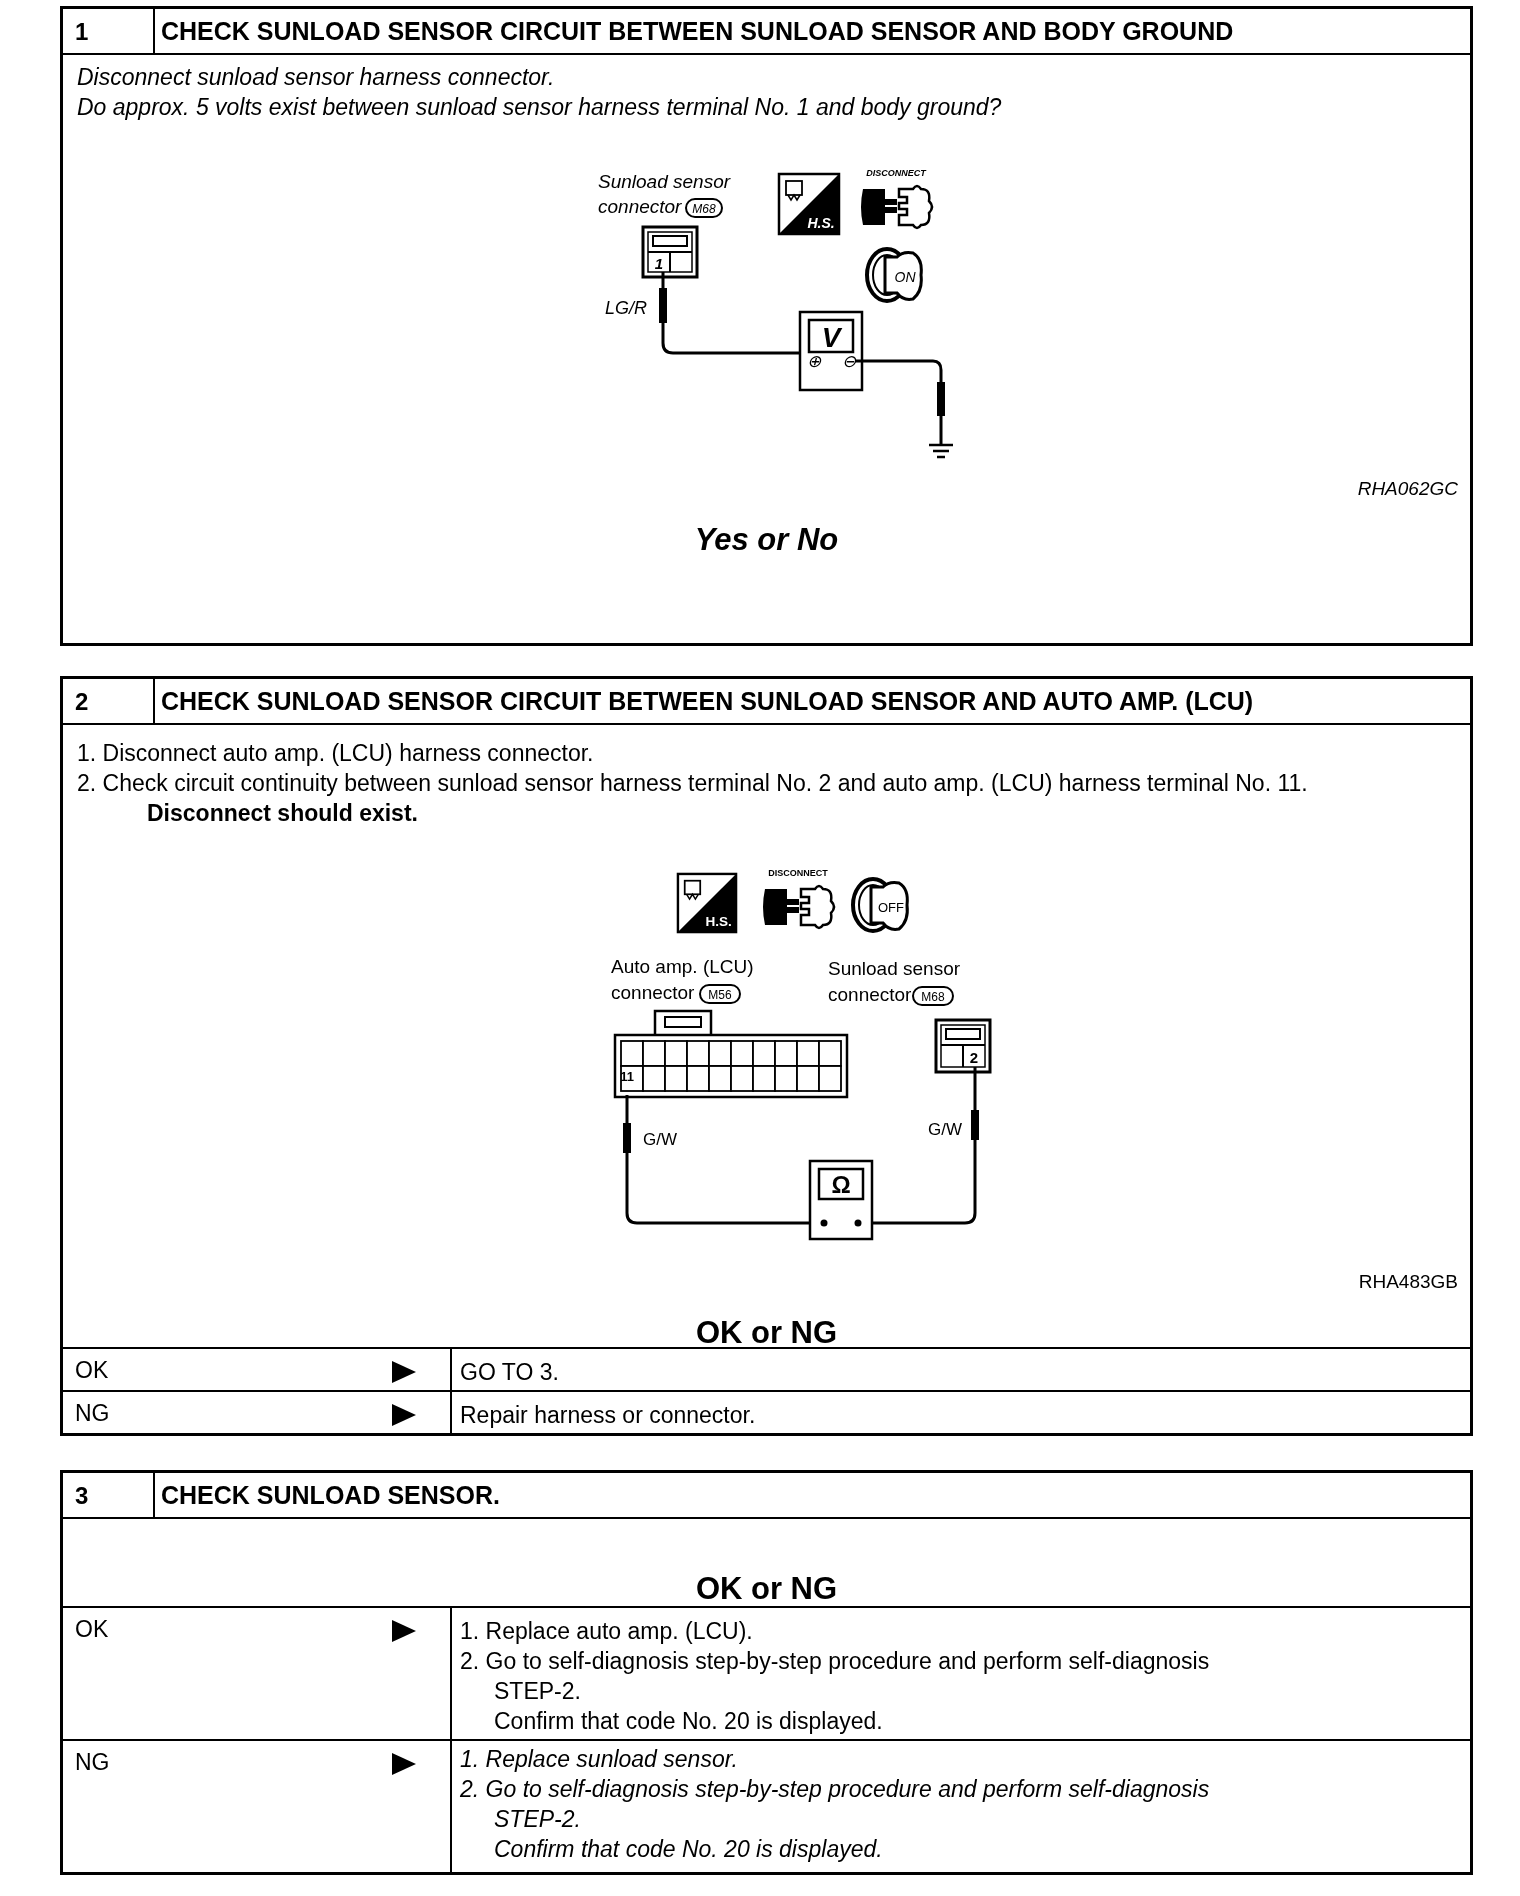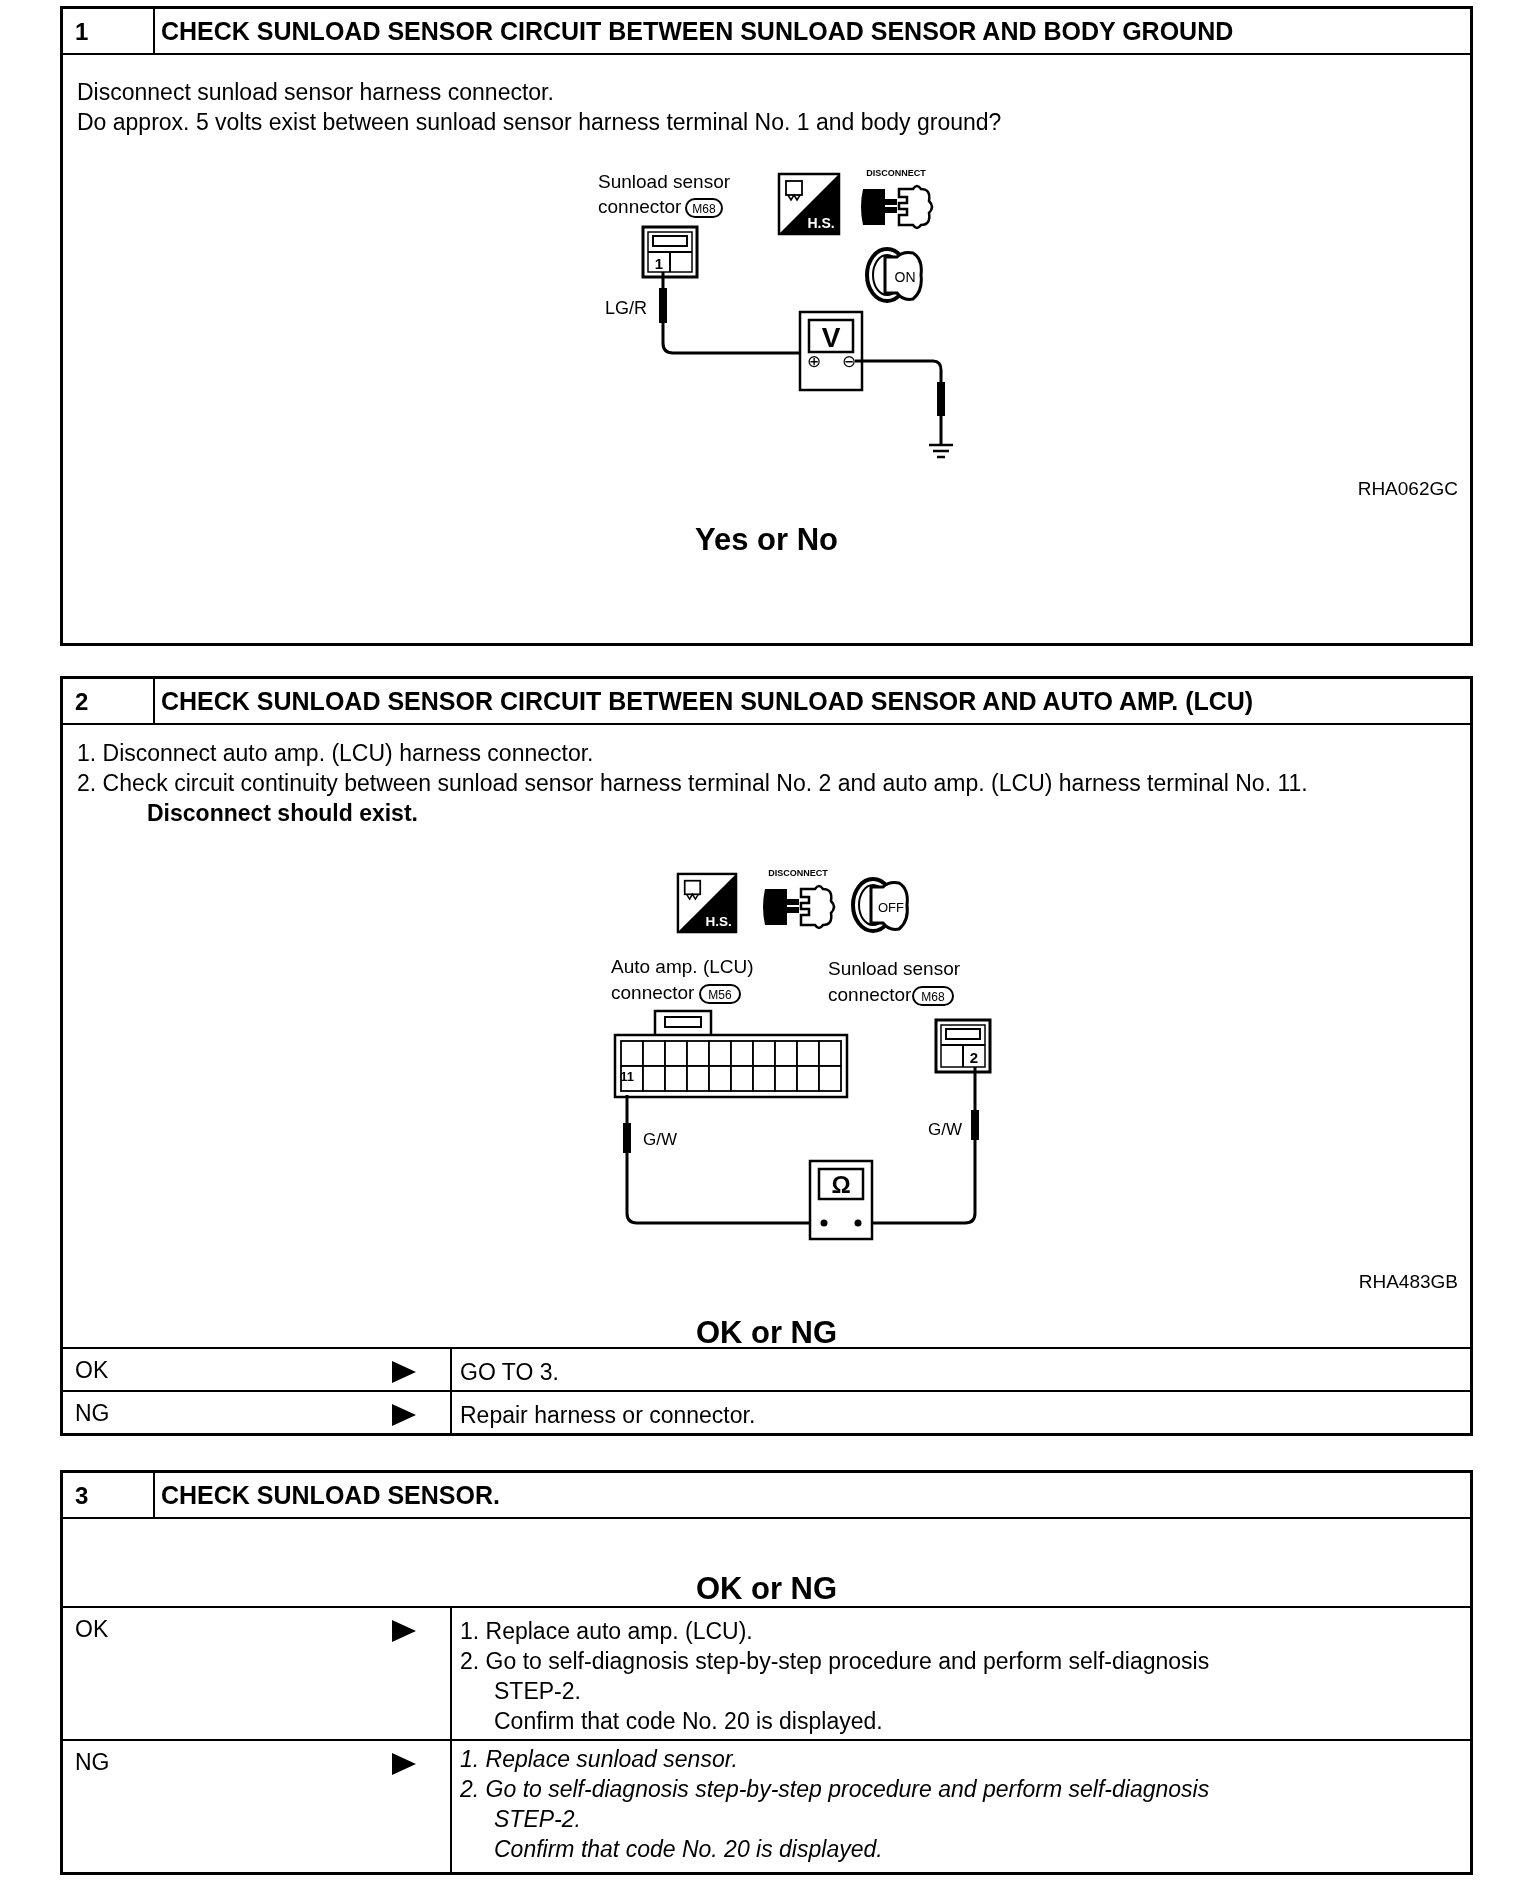--- a/index.html
+++ b/index.html
@@ -42,21 +42,21 @@
   .diagram { position: absolute; }
 </style>
 </head>
 <body>
 
 <div class="step" style="top:6px;height:640px;">
   <div class="step-head">
     <div class="step-num">1</div>
     <div class="step-title">CHECK SUNLOAD SENSOR CIRCUIT BETWEEN SUNLOAD SENSOR AND BODY GROUND</div>
   </div>
-  <div class="step-body" style="height:638px;padding-top:22px;">
+  <div class="step-body" style="height:638px;padding-top:7px;font-style:italic;">
     <div class="body-line">Disconnect sunload sensor harness connector.</div>
     <div class="body-line">Do approx. 5 volts exist between sunload sensor harness terminal No. 1 and body ground?</div>
 
     <svg class="diagram" style="left:530px;top:115px;" width="360" height="300" viewBox="0 0 360 300">
       <text x="5" y="18" font-size="19">Sunload sensor</text>
       <text x="5" y="43" font-size="19">connector</text>
       <g>
         <rect x="93" y="29" width="36" height="18" rx="9" fill="none" stroke="#000" stroke-width="2"></rect>
         <text x="111" y="43" font-size="12" text-anchor="middle">M68</text>
       </g>

